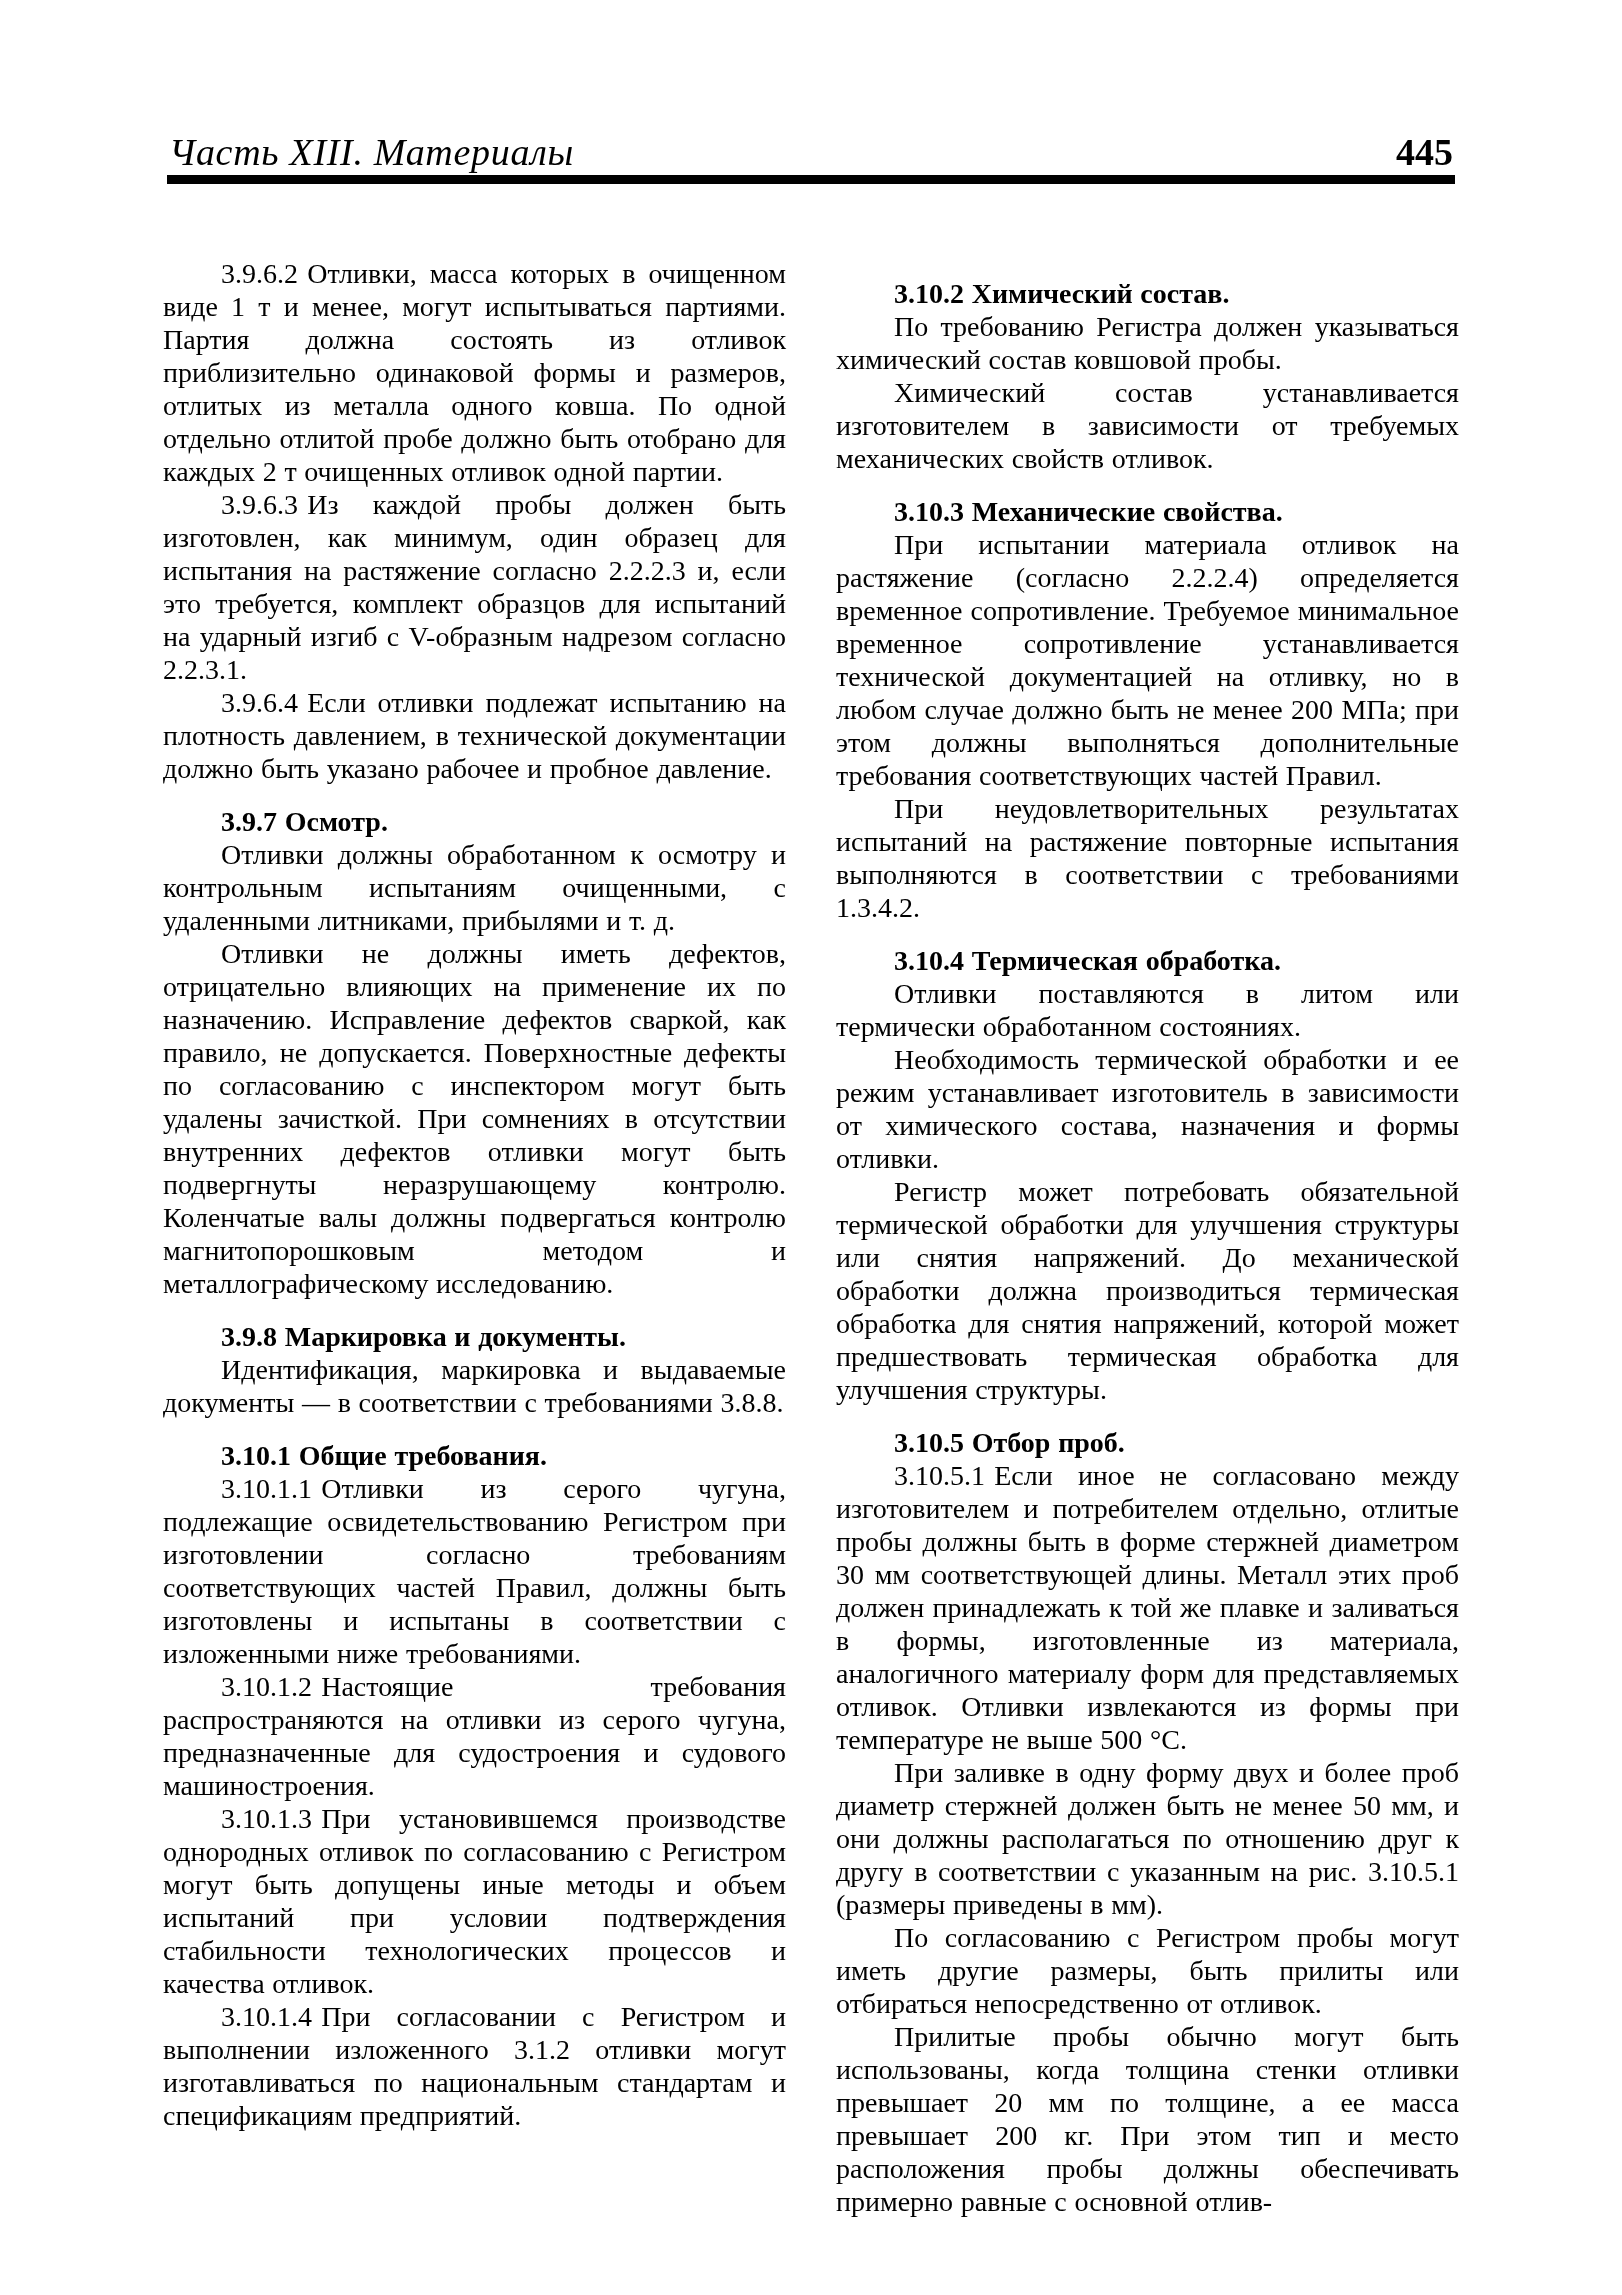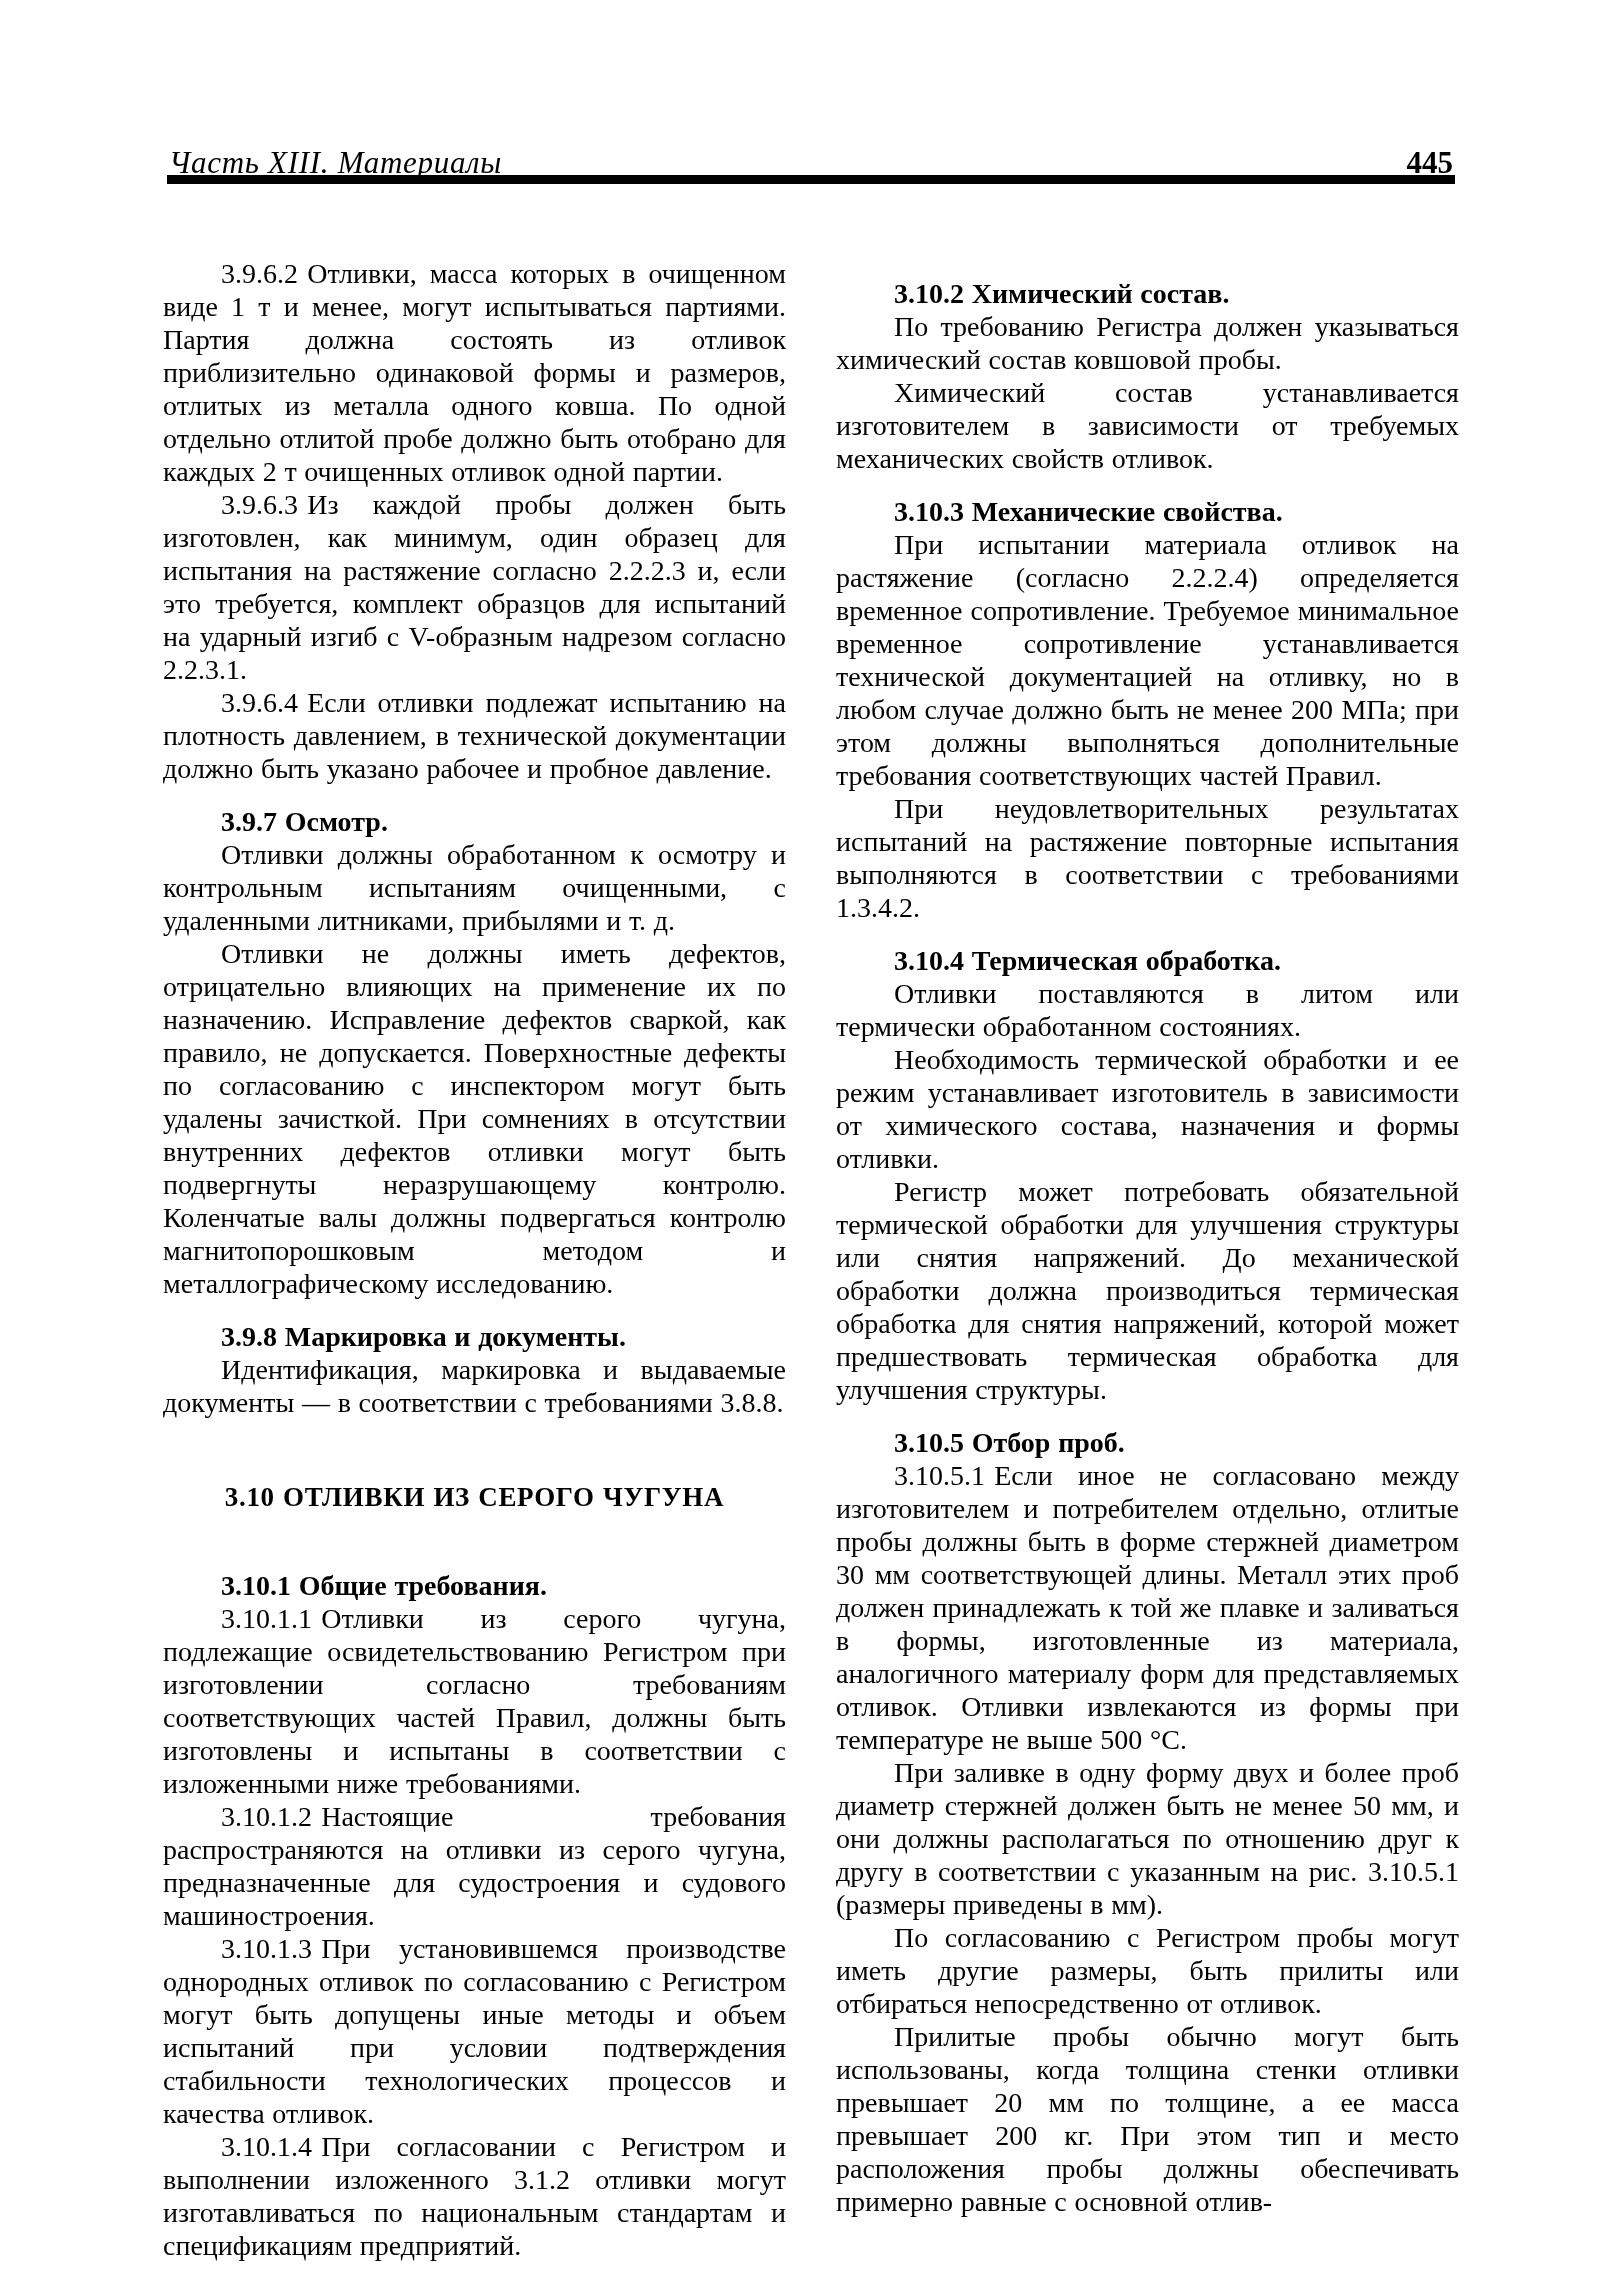--- a/index.html
+++ b/index.html
@@ -8,23 +8,23 @@
     background: #ffffff;
     font-family: "Liberation Serif", "DejaVu Serif", serif;
     color: #000000;
     position: relative;
     overflow: hidden;
   }
   .page { position: absolute; inset: 0; background: #ffffff; }
 
   
   .running-head {
-    position: absolute; left: 169px; top: 146px; width: 1284px;
+    position: absolute; left: 169px; top: 135px; width: 1284px;
     display: flex; justify-content: space-between; align-items: baseline;
-    font-size: 31px; line-height: 34px;
+    font-size: 38px; line-height: 34px;
   }
   .running-head .rh-title { font-style: italic; letter-spacing: 0.7px; }
   .running-head .rh-page  { font-style: normal; font-weight: bold; }
   .header-rule {
     position: absolute; left: 167px; top: 175px;
     width: 1288px; height: 8.5px; background: #000000;
   }
 
   
   .column {
@@ -62,21 +62,20 @@
   <main>
     <section class="column column-left" id="col-left">
         <p class="p-clause"><span class="num">3.9.6.2</span><span>Отливки, масса которых в очищенном виде 1 т и менее, могут испытываться партиями. Партия должна состоять из отливок приблизительно одинаковой формы и размеров, отлитых из металла одного ковша. По одной отдельно отлитой пробе должно быть отобрано для каждых 2 т очищенных отливок одной партии.</span></p>
         <p class="p-clause"><span class="num">3.9.6.3</span><span>Из каждой пробы должен быть изготовлен, как минимум, один образец для испытания на растяжение согласно 2.2.2.3 и, если это требуется, комплект образцов для испытаний на ударный изгиб с V-образным надрезом согласно 2.2.3.1.</span></p>
         <p class="p-clause"><span class="num">3.9.6.4</span><span>Если отливки подлежат испытанию на плотность давлением, в технической документации должно быть указано рабочее и пробное давление.</span></p>
         <p class="p-head"><span>3.9.7 Осмотр.</span></p>
         <p class="p-para"><span>Отливки должны обработанном к осмотру и контрольным испытаниям очищенными, с удаленными литниками, прибылями и т. д.</span></p>
         <p class="p-para"><span>Отливки не должны иметь дефектов, отрицательно влияющих на применение их по назначению. Исправление дефектов сваркой, как правило, не допускается. Поверхностные дефекты по согласованию с инспектором могут быть удалены зачисткой. При сомнениях в отсутствии внутренних дефектов отливки могут быть подвергнуты неразрушающему контролю. Коленчатые валы должны подвергаться контролю магнитопорошковым методом и металлографическому исследованию.</span></p>
         <p class="p-head"><span>3.9.8 Маркировка и документы.</span></p>
         <p class="p-para"><span>Идентификация, маркировка и выдаваемые документы — в соответствии с требованиями 3.8.8.</span></p>
-        <p class="p-section"><span>3.10 ОТЛИВКИ ИЗ СЕРОГО ЧУГУНА</span></p>
         <p class="p-head"><span>3.10.1 Общие требования.</span></p>
         <p class="p-clause"><span class="num">3.10.1.1</span><span>Отливки из серого чугуна, подлежащие освидетельствованию Регистром при изготовлении согласно требованиям соответствующих частей Правил, должны быть изготовлены и испытаны в соответствии с изложенными ниже требованиями.</span></p>
         <p class="p-clause"><span class="num">3.10.1.2</span><span>Настоящие требования распространяются на отливки из серого чугуна, предназначенные для судостроения и судового машиностроения.</span></p>
         <p class="p-clause"><span class="num">3.10.1.3</span><span>При установившемся производстве однородных отливок по согласованию с Регистром могут быть допущены иные методы и объем испытаний при условии подтверждения стабильности технологических процессов и качества отливок.</span></p>
         <p class="p-clause"><span class="num">3.10.1.4</span><span>При согласовании с Регистром и выполнении изложенного 3.1.2 отливки могут изготавливаться по национальным стандартам и спецификациям предприятий.</span></p>
       </section>
     <section class="column column-right" id="col-right">
         <p class="p-head"><span>3.10.2 Химический состав.</span></p>
         <p class="p-para"><span>По требованию Регистра должен указываться химический состав ковшовой пробы.</span></p>
         <p class="p-para"><span>Химический состав устанавливается изготовителем в зависимости от требуемых механических свойств отливок.</span></p>

